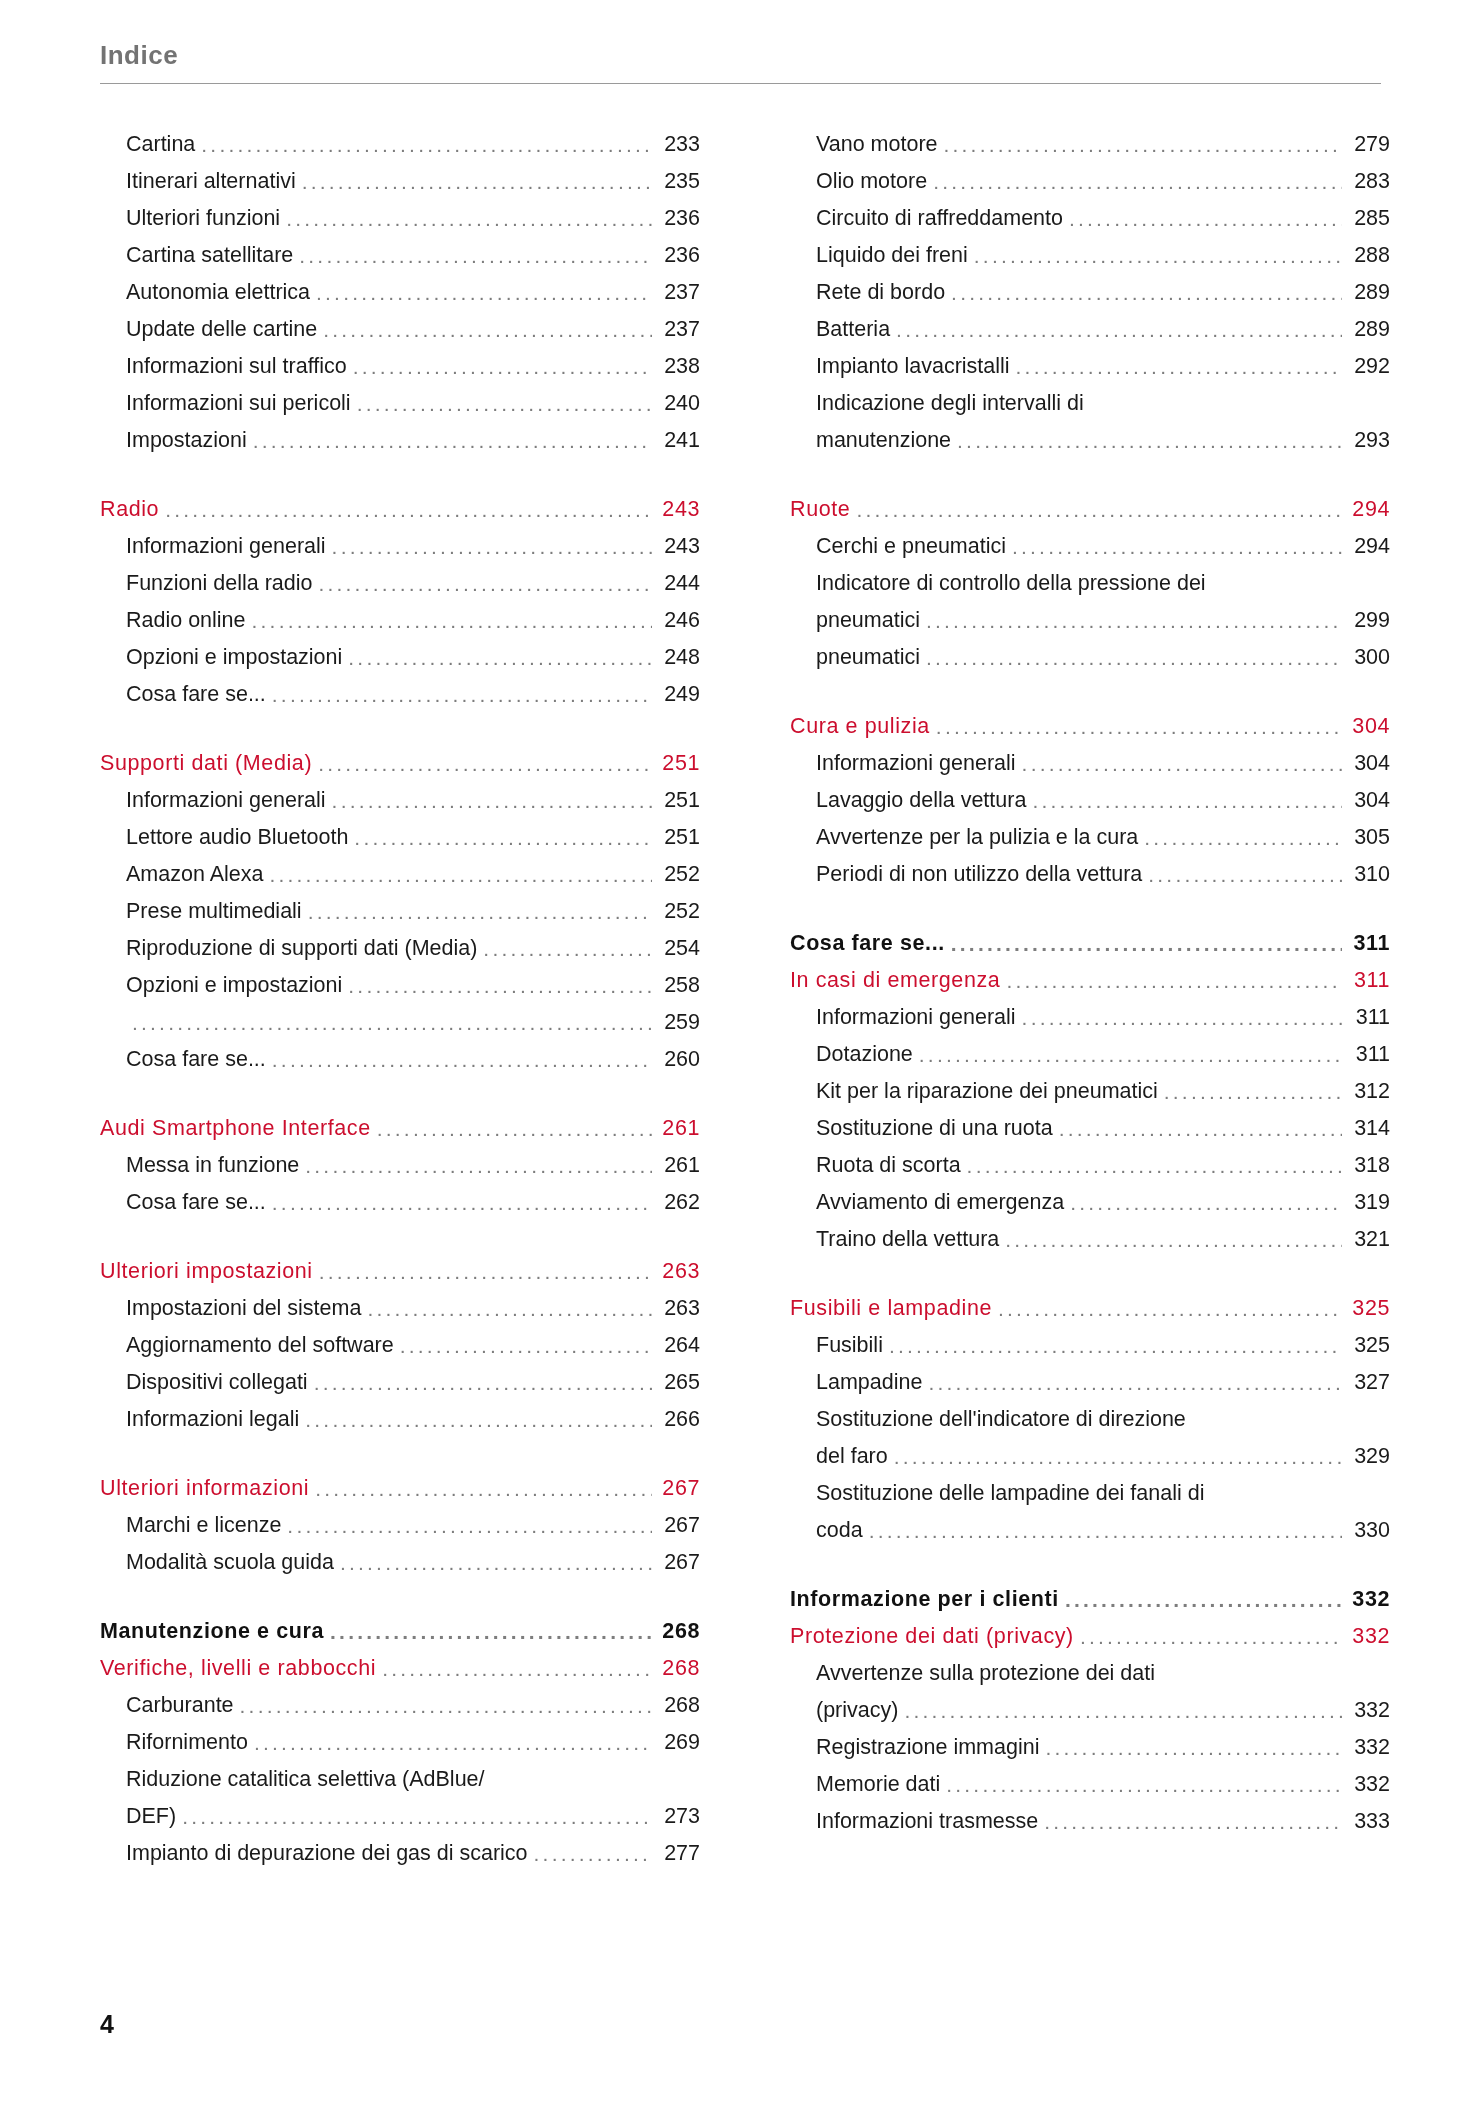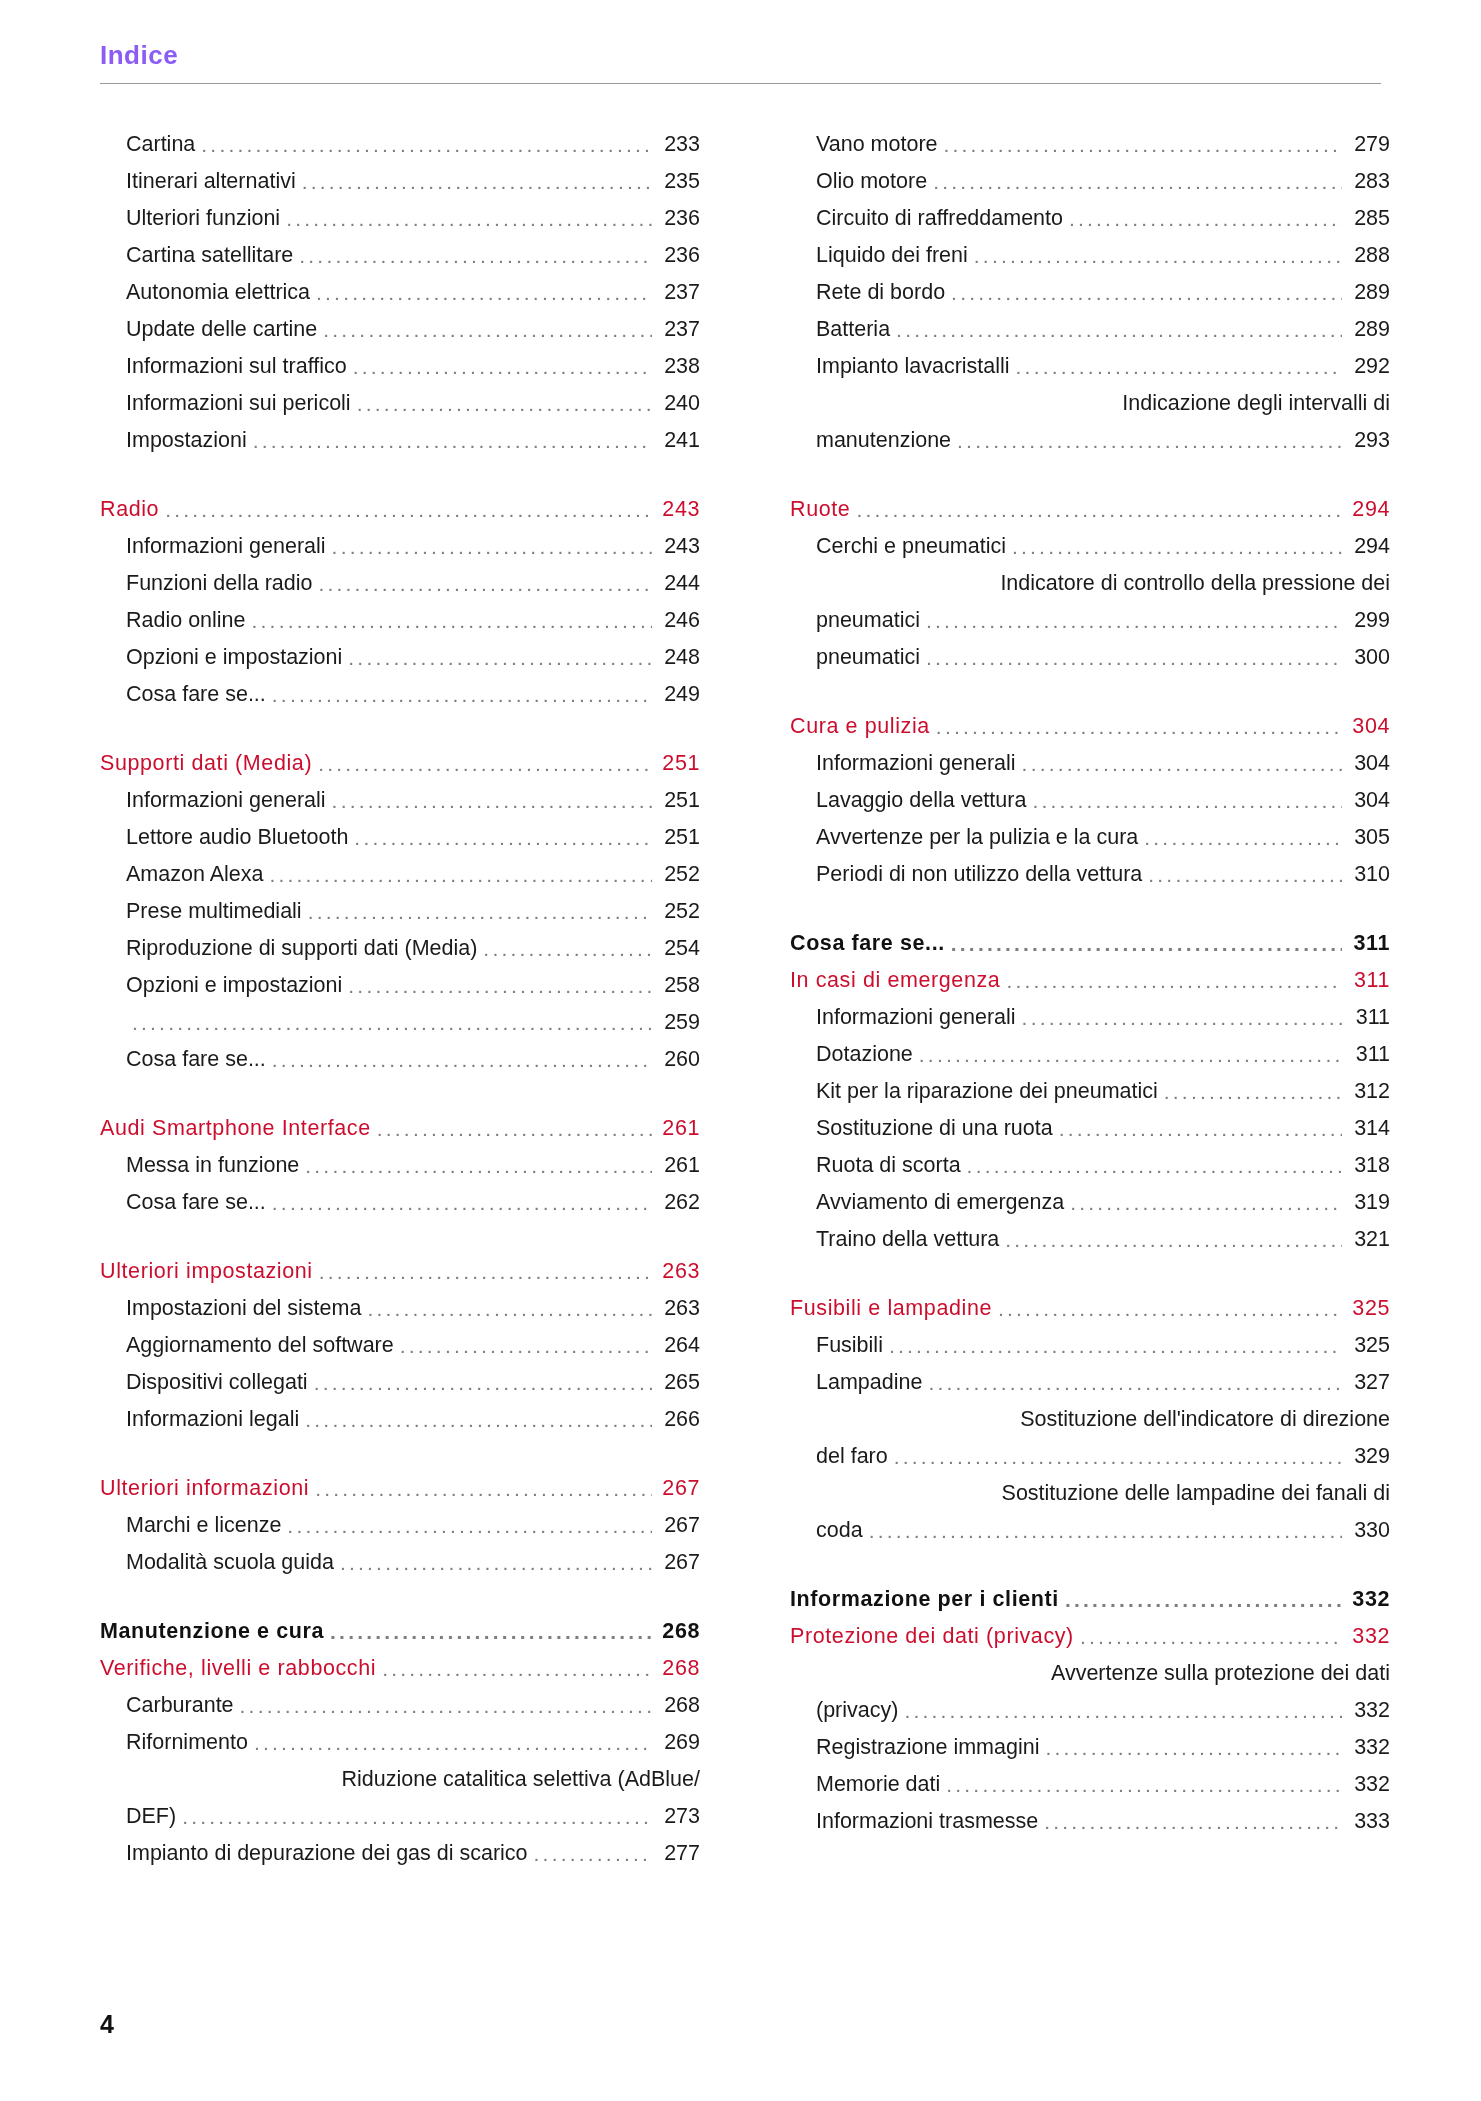--- a/index.html
+++ b/index.html
@@ -19,21 +19,21 @@
     left: 0; top: 0;
     width: 1481px;
     height: 2101px;
     box-sizing: border-box;
     padding: 40px 100px 0 100px;
   }
   .header {
     font-size: 26px;
     font-weight: bold;
     letter-spacing: 0.5px;
-    color: #8b5cf6;
+    color: #737373;
     padding-bottom: 12px;
   }
   .header-rule {
     border-bottom: 1.5px solid #9a9a9a;
     margin-bottom: 42px;
   }
   .columns {
     display: flex;
     gap: 90px;
   }
@@ -95,21 +95,20 @@
   .entry.wrap {
     display: block;
     white-space: normal;
   }
   .entry.wrap .wrapline {
     display: flex;
     align-items: flex-start;
   }
   .entry.wrap .firstline {
     display: block;
-    text-align: right;
   }
   .footer {
     position: absolute;
     left: 100px;
     bottom: 62px;
     font-size: 25px;
     font-weight: bold;
     color: #111;
   }
 </style>

